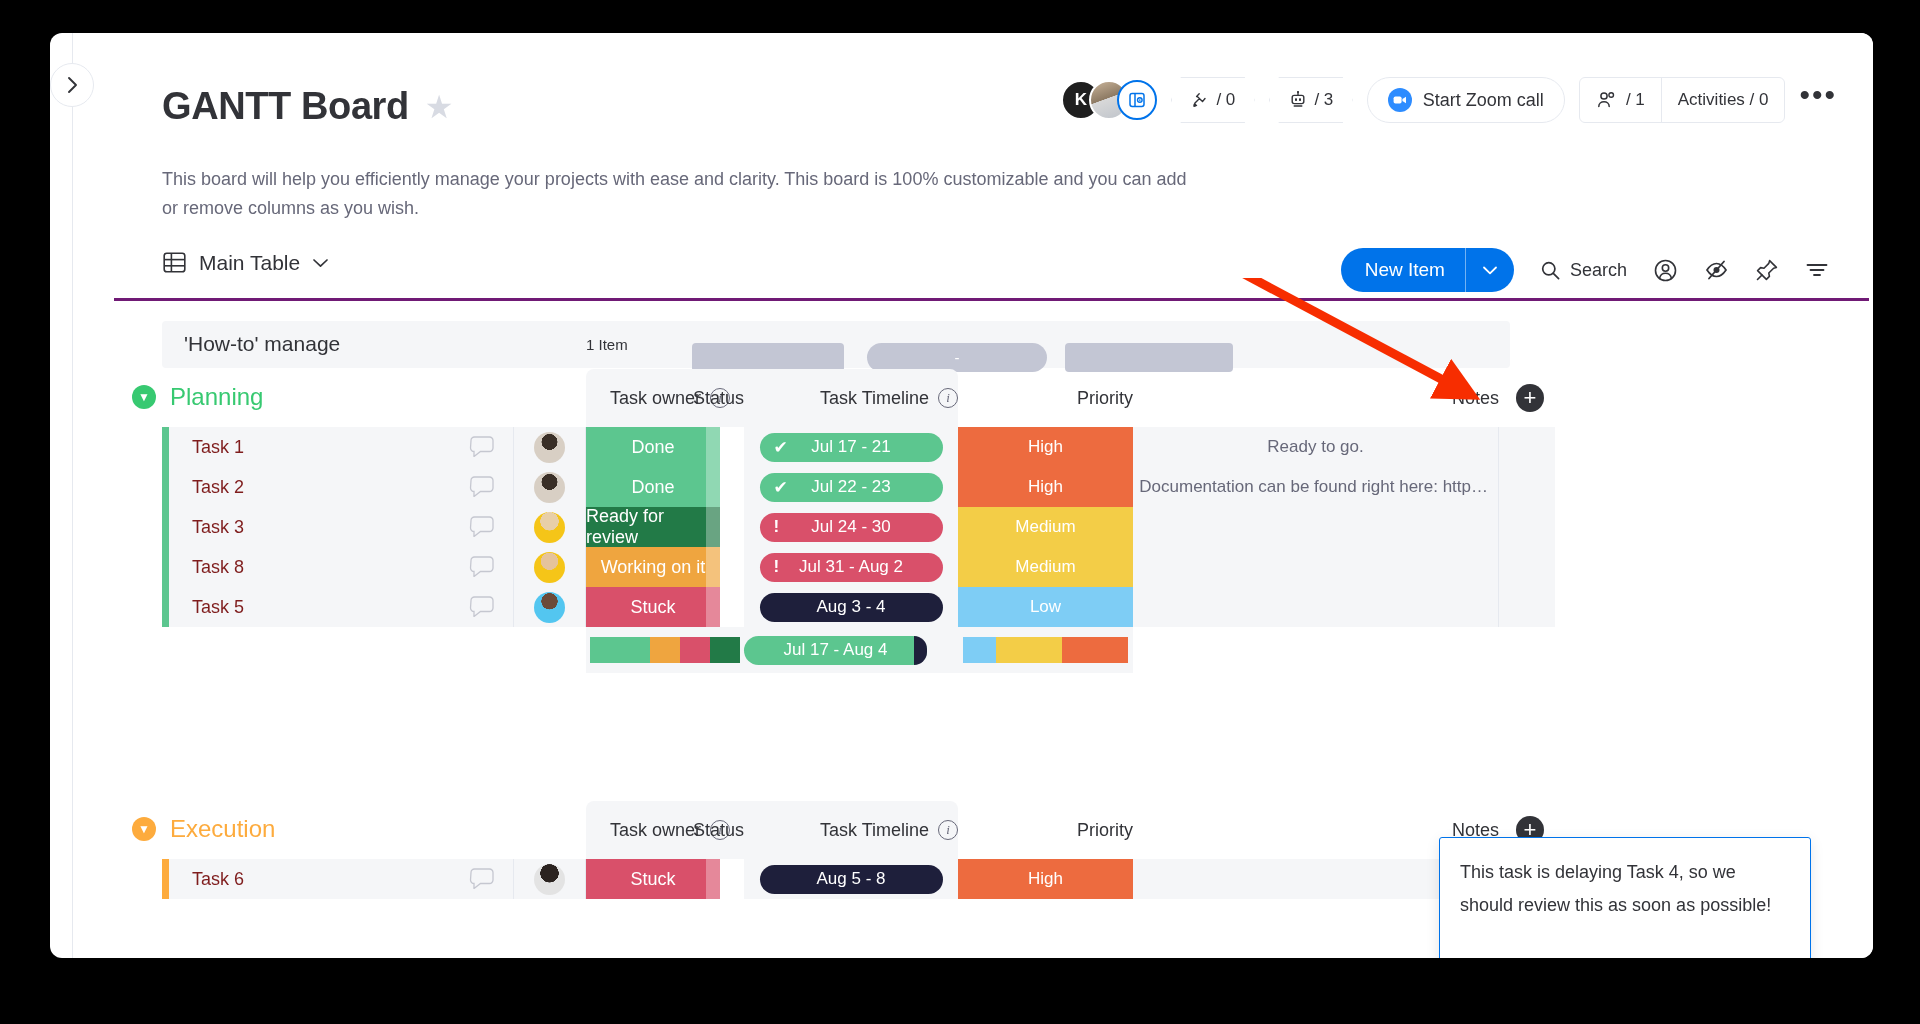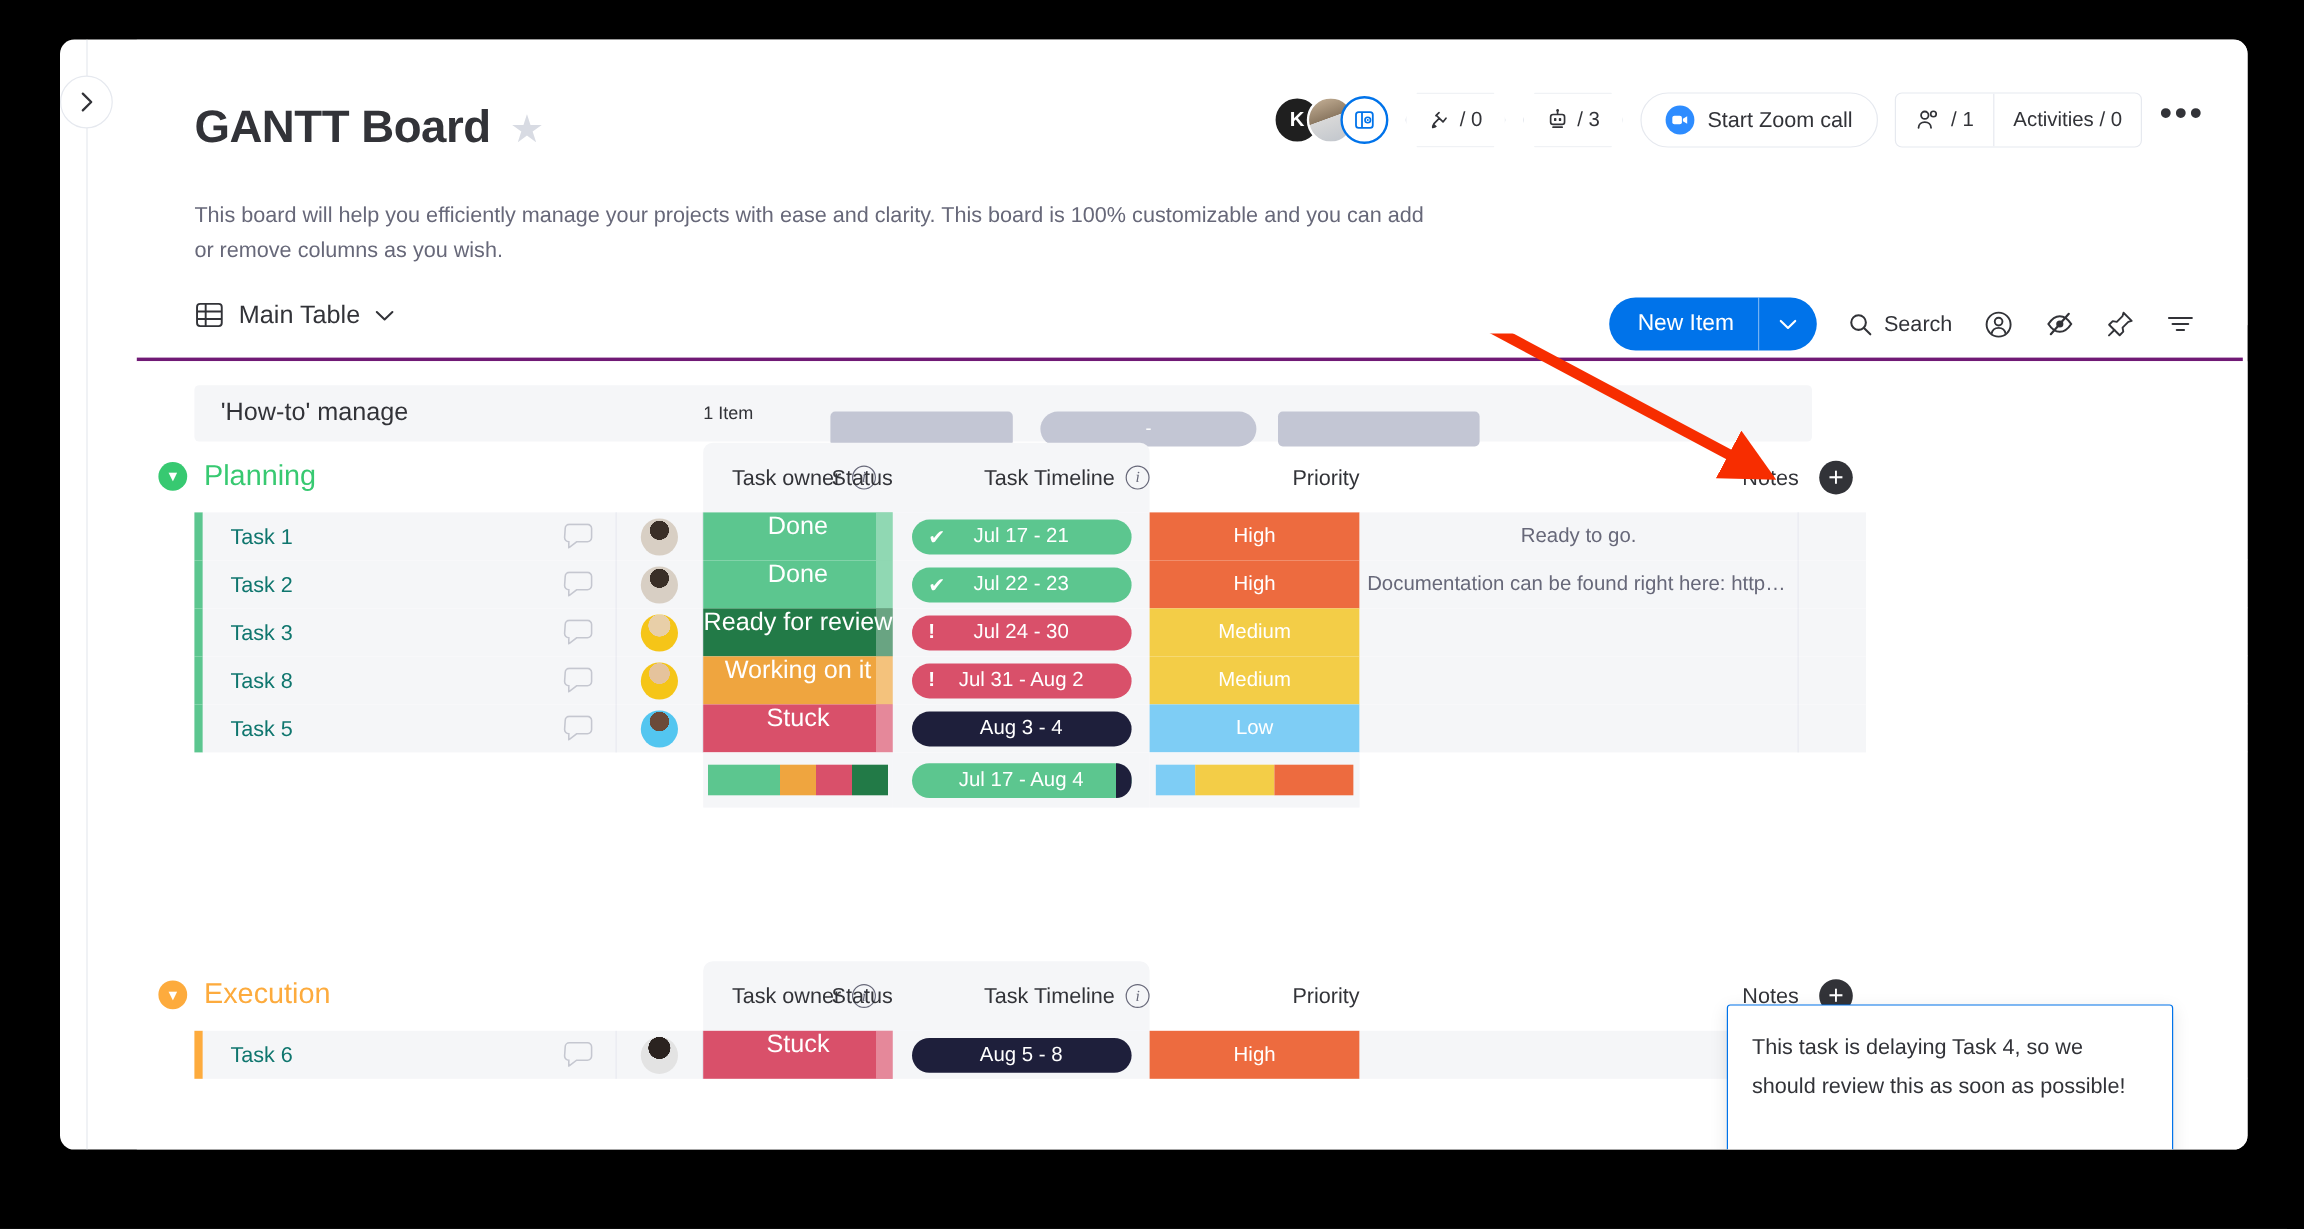--- a/index.html
+++ b/index.html
@@ -102,27 +102,27 @@
            gap:9px; font-size:18px; color:#323338;}
   .hdr-shade{ position:absolute; top:0; height:58px; background:#f5f6f8; border-radius:8px 8px 0 0;}
   .iicon{ width:20px;height:20px;border:1.6px solid #676879;border-radius:50%;
           display:inline-flex;align-items:center;justify-content:center;font-size:13px;
           font-family:"Liberation Serif",serif;font-style:italic;color:#676879;}
 
   .row{ position:relative; height:40px; border-bottom:1px solid #fff;}
   .row .colorbar{ position:absolute; left:48px; top:0; width:7px; height:40px;}
   .row .namecell{ position:absolute; left:55px; top:0; width:345px; height:40px; background:#f5f6f8;
                   display:flex;align-items:center; border-right:1px solid #e6e9ef;}
-  .row .namecell span{ margin-left:23px;font-size:18px;color:#0f766e;}
+  .row .namecell span{ margin-left:23px;font-size:18px;color:#7f1d1d;}
   .bubble{ position:absolute; right:18px; top:9px; width:26px;height:21px; }
   .owner{ position:absolute; left:400px;top:0;width:72px;height:40px;background:#f5f6f8;
           display:flex;align-items:center;justify-content:center;border-right:1px solid #e6e9ef;}
   .ava{ width:31px;height:31px;border-radius:50%;}
-  .status{ position:absolute; left:472px; top:0; width:158px; height:40px;
-           display:flex;justify-content:center;color:#fff;font-size:21px;overflow:hidden;}
+  .status{ position:absolute; left:472px; top:0; width:134px; height:40px;
+           display:flex;align-items:center;justify-content:center;color:#fff;font-size:18px;overflow:hidden;}
   .status .prog{ position:absolute; right:0; top:0; width:14px; height:40px; background:rgba(255,255,255,.32);}
   .timeline{ position:absolute; left:630px; top:0; width:214px; height:40px; background:#f5f6f8;
              display:flex;align-items:center;justify-content:center;}
   .tlpill{ position:relative; width:183px;height:29px;border-radius:15px;display:flex;align-items:center;
            justify-content:center;color:#fff;font-size:17px;}
   .tlpill .ic{ position:absolute; left:14px; top:0; height:29px; display:flex;align-items:center;font-size:17px;}
   .prio{ position:absolute; left:844px; top:0; width:175px; height:40px;
          display:flex;align-items:center;justify-content:center;color:#fff;font-size:17px;}
   .notes{ position:absolute; left:1019px; top:0; width:366px; height:40px; background:#f5f6f8;
           display:flex;align-items:center;justify-content:center;font-size:17px;color:#676879;
@@ -135,21 +135,21 @@
   .addrow .cell{ position:absolute;left:55px;top:0;width:538px;height:42px;background:#fff;
                  border-bottom:1px solid #e6e9ef;display:flex;align-items:center;}
   .addrow .cell span{ margin-left:23px;font-size:17px;color:#676879;}
   .addrow .rest{ position:absolute;left:593px;top:0;width:848px;height:42px;background:#f5f6f8;}
 
   .sumrow{ position:relative; height:46px;}
   .sum-status{ position:absolute;left:472px;top:0;width:158px;height:46px;background:#f5f6f8;
                display:flex;align-items:center;justify-content:center;}
   .sum-status .bar{ width:150px;height:26px;display:flex;overflow:hidden;}
   .sum-tl{ position:absolute;left:630px;top:0;width:214px;height:46px;background:#f5f6f8;
-           display:flex;align-items:center;justify-content:center;}
+           display:flex;align-items:center;}
   .sum-prio{ position:absolute;left:844px;top:0;width:175px;height:46px;background:#f5f6f8;
              display:flex;align-items:center;justify-content:center;}
   .sum-prio .bar{ width:165px;height:26px;display:flex;overflow:hidden;}
 
   .plus{ position:absolute; width:28px;height:28px;border-radius:50%;background:#323338;color:#fff;
          display:flex;align-items:center;justify-content:center;font-size:22px;line-height:22px;}
 
   
   .note-editor{
     position:absolute; left:1325px; top:536px; width:372px; height:248px;

